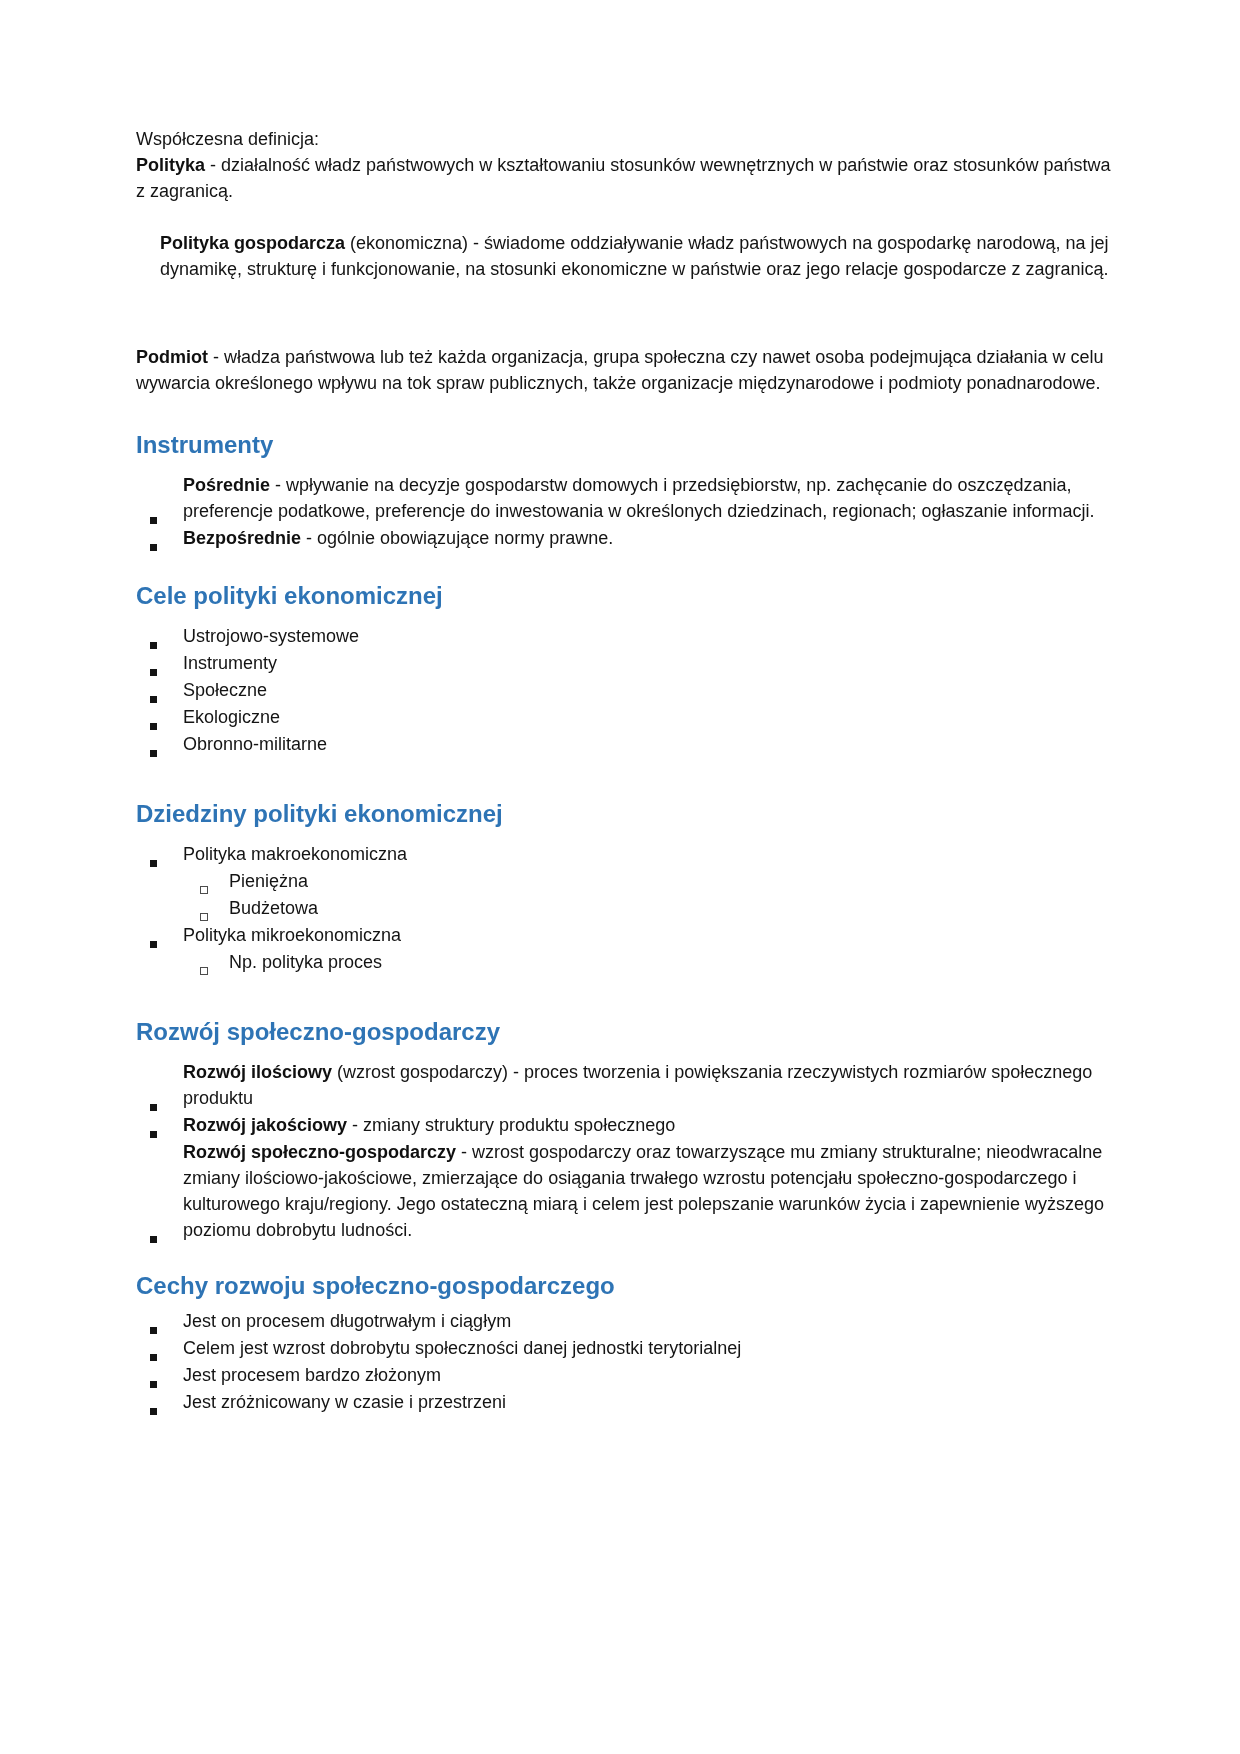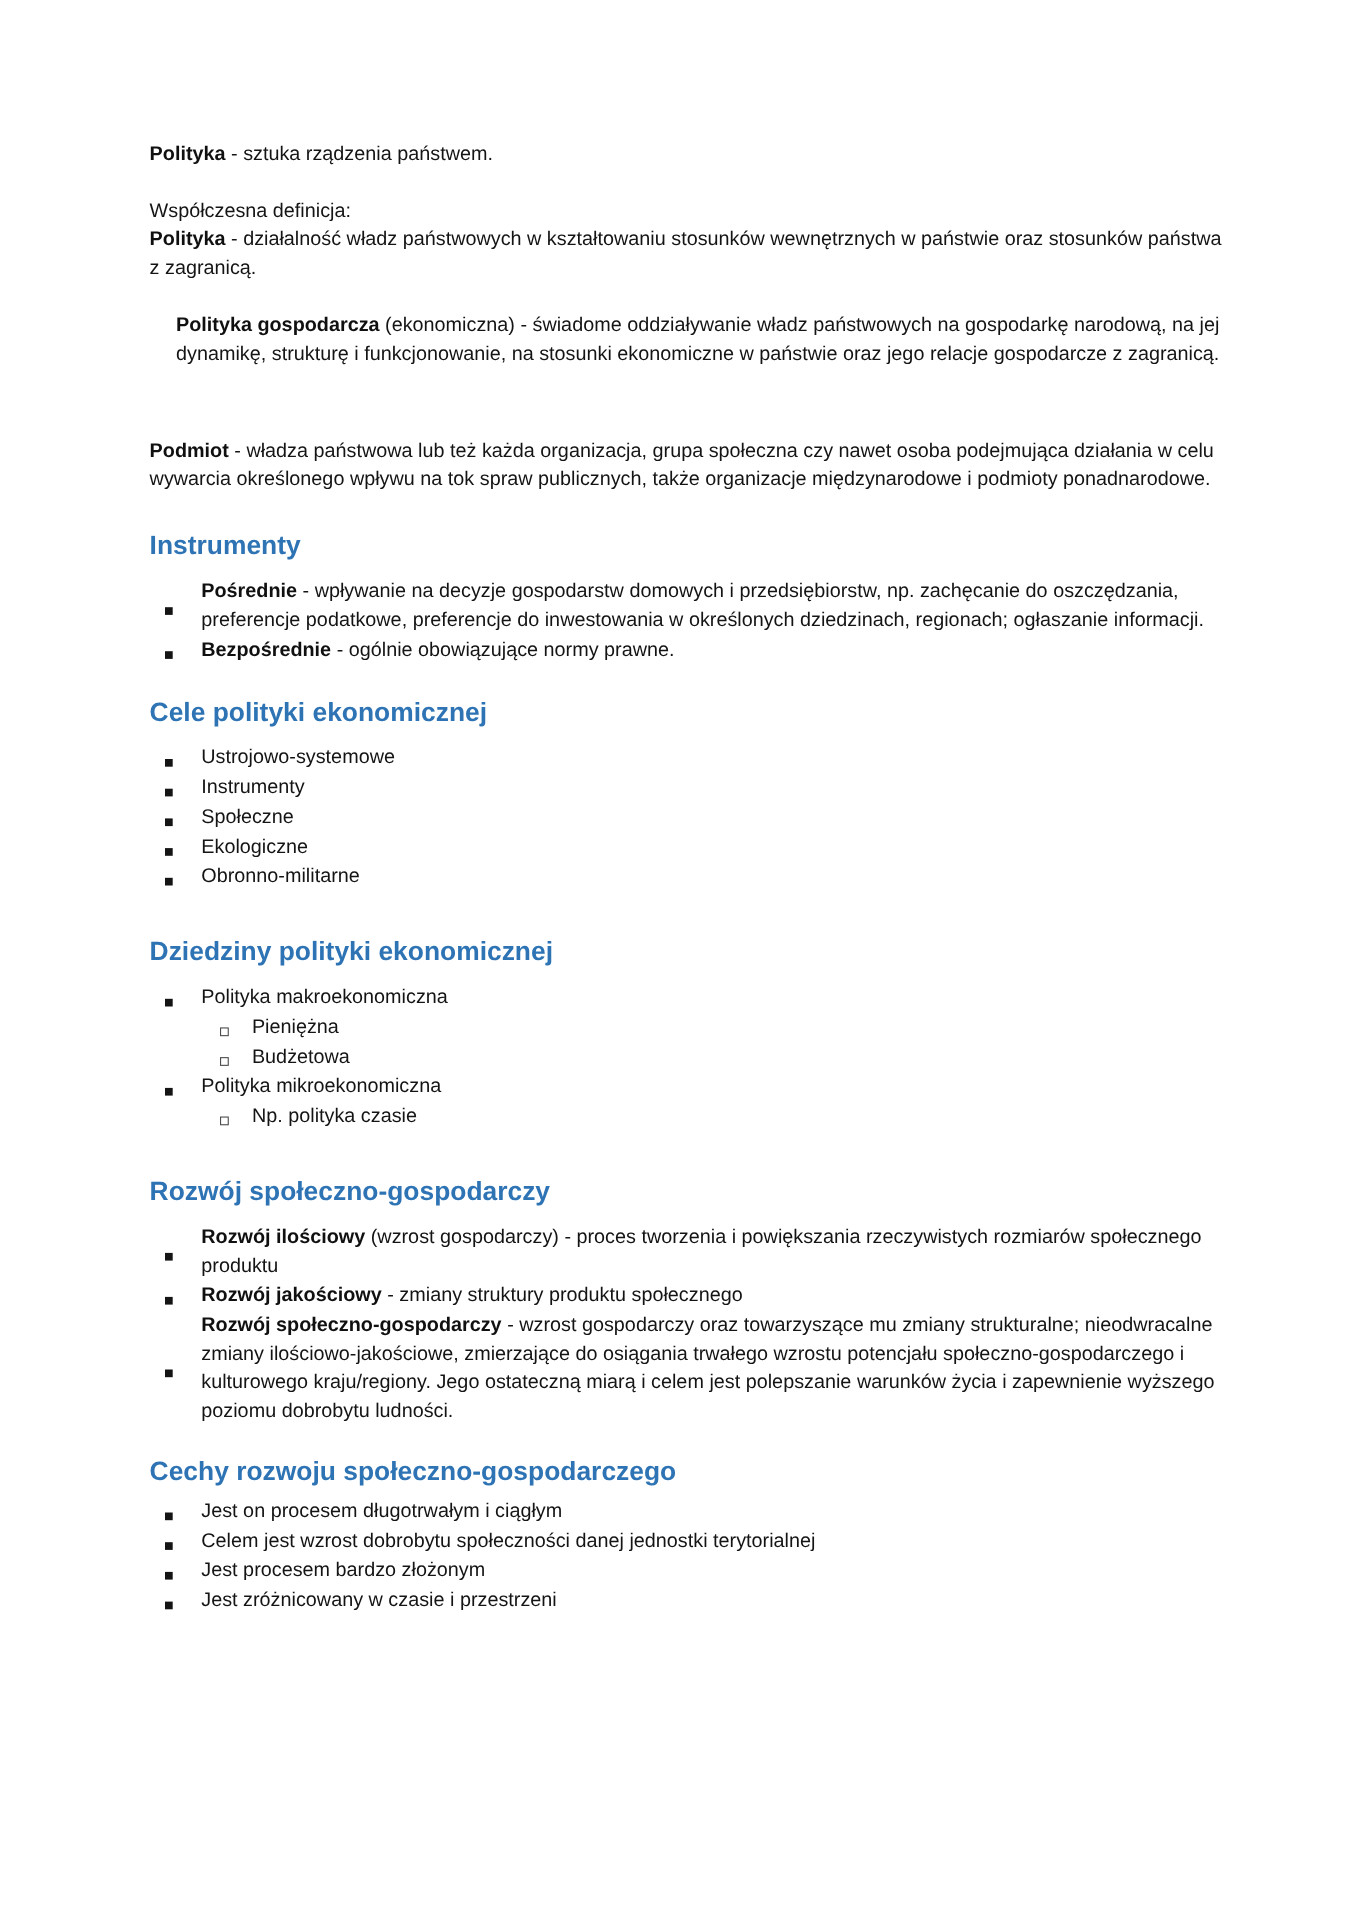--- a/index.html
+++ b/index.html
@@ -39,21 +39,21 @@
     font-size: 24px;
     line-height: 25px;
     font-weight: bold;
     color: var(--heading-color, #2e74b5);
     margin: 30px 0 10px 0;
   }
 
   .list { margin: 0 0 6px 0; max-width: 975px; }
   .li {
     display: flex;
-    align-items: center;
+    align-items: flex-end;
     padding-left: 14px;
     margin: 0 0 1px 0;
   }
   .li .text { flex: 1 1 auto; }
   .bullet-square {
     flex: 0 0 auto;
     width: 7px;
     height: 7px;
     background: #141414;
     margin: 10px 26px 0 0;
@@ -66,21 +66,20 @@
     background: transparent;
     border: 1.5px solid #4c4c4c;
     margin: 9px 21px 0 0;
   }
 </style>
 </head>
 <body>
 
 <div class="page">
 
-  <p class="para"><strong class="term">Polityka</strong><span> - sztuka rządzenia państwem.</span></p>
 
   <p class="para no-gap"><span>Współczesna definicja:</span></p>
 
   <p class="para"><strong class="term">Polityka</strong><span> - działalność władz państwowych w kształtowaniu stosunków wewnętrznych w państwie oraz stosunków państwa z zagranicą.</span></p>
 
   <p class="para gap-xl"><strong class="term">Polityka gospodarcza</strong><span> (ekonomiczna) - świadome oddziaływanie władz państwowych na gospodarkę narodową, na jej dynamikę, strukturę i funkcjonowanie, na stosunki ekonomiczne w państwie oraz jego relacje gospodarcze z zagranicą.</span></p>
 
   <p class="para gap-lg"><strong class="term">Podmiot </strong><span> - władza państwowa lub też każda organizacja, grupa społeczna czy nawet osoba podejmująca działania w celu wywarcia określonego wpływu na tok spraw publicznych, także organizacje międzynarodowe i podmioty ponadnarodowe.</span></p>
 
   <h2 class="sec-heading first">Instrumenty</h2>
@@ -132,21 +131,21 @@
     <div class="li li-sub">
       <span class="bullet-open"></span>
       <span class="text">Budżetowa</span>
     </div>
     <div class="li">
       <span class="bullet-square"></span>
       <span class="text">Polityka mikroekonomiczna</span>
     </div>
     <div class="li li-sub">
       <span class="bullet-open"></span>
-      <span class="text">Np. polityka czasie</span>
+      <span class="text">Np. polityka proces</span>
     </div>
   </div>
 
   <h2 class="sec-heading">Rozwój społeczno-gospodarczy</h2>
   <div class="list">
     <div class="li">
       <span class="bullet-square"></span>
       <span class="text"><strong class="term">Rozwój ilościowy</strong><span> (wzrost gospodarczy) - proces tworzenia i powiększania rzeczywistych rozmiarów społecznego produktu</span></span>
     </div>
     <div class="li">

